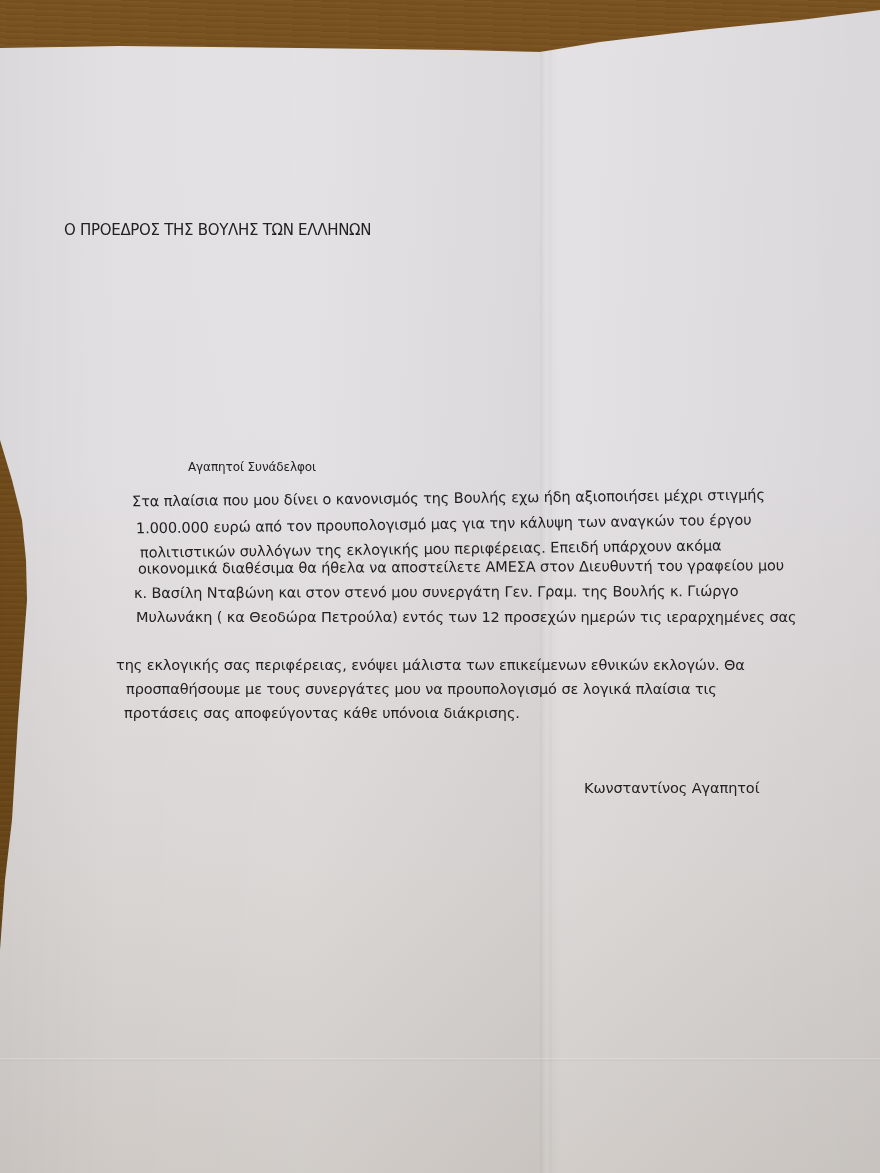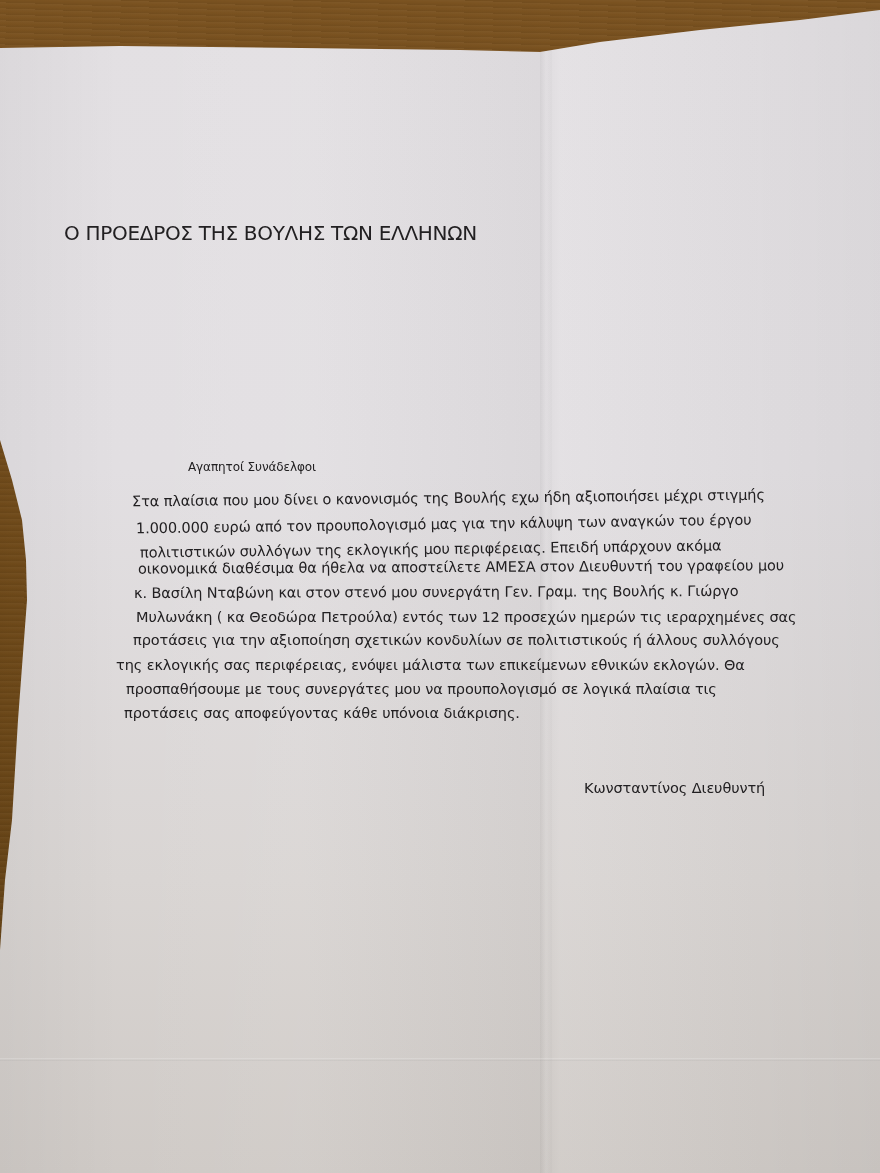--- a/index.html
+++ b/index.html
@@ -50,21 +50,21 @@
       background: linear-gradient(90deg, rgba(0,0,0,0.03), rgba(255,255,255,0.08), rgba(0,0,0,0.02));
     }
     .text {
       color: #222022;
       position: absolute;
       white-space: nowrap;
       letter-spacing: -0.1px;
     }
     .heading {
       left: 64px; top: 221px;
-      font-size: 20px;
+      font-size: 15px;
       letter-spacing: -0.3px;
     }
     .salutation {
       left: 188px; top: 460px;
       font-size: 12px;
     }
     .body-line {
       font-size: 14.5px;
       left: 132px;
     }
@@ -85,19 +85,18 @@
   <div class="text heading">Ο ΠΡΟΕΔΡΟΣ ΤΗΣ ΒΟΥΛΗΣ ΤΩΝ ΕΛΛΗΝΩΝ</div>
 
   <div class="text salutation">Αγαπητοί Συνάδελφοι</div>
 
   <div class="text body-line" style="top:490px; left:132px; transform:rotate(-0.6deg);">Στα πλαίσια που μου δίνει ο κανονισμός της Βουλής εχω ήδη αξιοποιήσει μέχρι στιγμής</div>
   <div class="text body-line" style="top:516px; left:136px; transform:rotate(-0.8deg);">1.000.000 ευρώ από τον προυπολογισμό μας για την κάλυψη των αναγκών του έργου</div>
   <div class="text body-line" style="top:541px; left:140px; transform:rotate(-0.7deg);">πολιτιστικών συλλόγων της εκλογικής μου περιφέρειας. Επειδή υπάρχουν ακόμα</div>
   <div class="text body-line" style="top:559px; left:138px; transform:rotate(-0.3deg);">οικονομικά διαθέσιμα θα ήθελα να αποστείλετε ΑΜΕΣΑ στον Διευθυντή του γραφείου μου</div>
   <div class="text body-line" style="top:584px; left:134px; transform:rotate(-0.2deg);">κ. Βασίλη Νταβώνη και στον στενό μου συνεργάτη Γεν. Γραμ. της Βουλής κ. Γιώργο</div>
   <div class="text body-line" style="top:609px; left:136px;">Μυλωνάκη ( κα Θεοδώρα Πετρούλα) εντός των 12 προσεχών ημερών τις  ιεραρχημένες σας</div>
-  <div class="text body-line" style="top:632px; left:133px;">προτάσεις  για την αξιοποίηση σχετικών κονδυλίων σε πολιτιστικούς ή άλλους συλλόγους</div>
   <div class="text body-line" style="top:657px; left:116px;">της εκλογικής σας περιφέρειας,  ενόψει μάλιστα των επικείμενων εθνικών εκλογών. Θα</div>
   <div class="text body-line" style="top:681px; left:126px;">προσπαθήσουμε με τους συνεργάτες μου να προυπολογισμό σε λογικά πλαίσια τις</div>
   <div class="text body-line" style="top:705px; left:124px;">προτάσεις σας αποφεύγοντας κάθε υπόνοια διάκρισης.</div>
 
-  <div class="text signature">Κωνσταντίνος Διευθυντή</div>
+  <div class="text signature">Κωνσταντίνος Αγαπητοί</div>
 </div>
 
 </body></html>

